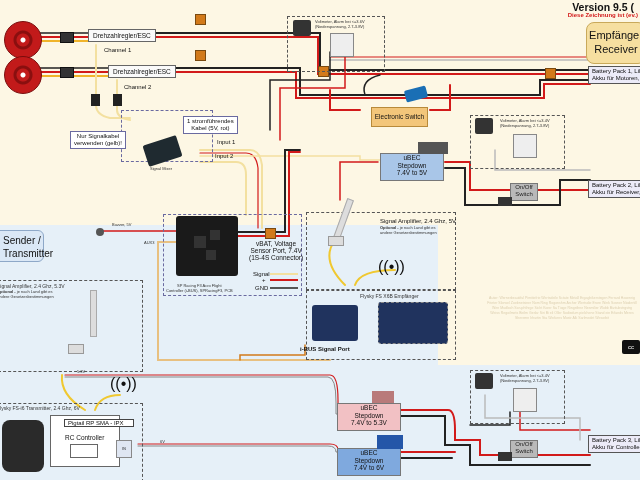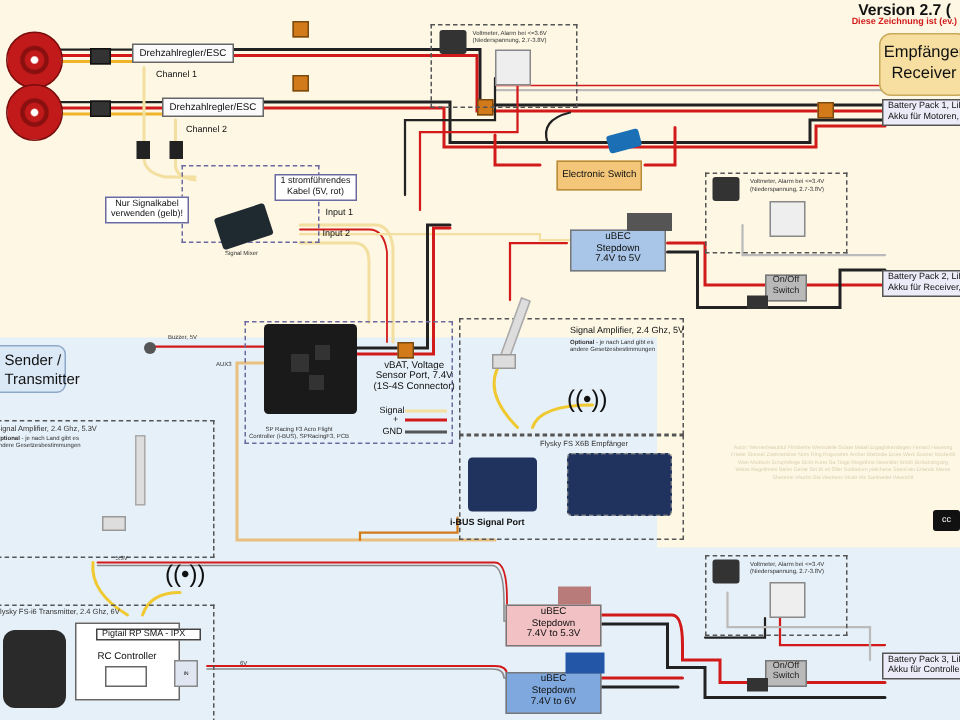--- a/index.html
+++ b/index.html
@@ -112,21 +112,21 @@
     <path d="M485 395 V418 H580 V440" stroke="#bbb" stroke-width="1.5"></path>
   </g>
 
   <line x1="270" y1="274" x2="298" y2="274" stroke="#f3e0a0" stroke-width="2"></line>
   <line x1="270" y1="280" x2="298" y2="280" stroke="#d21a1a" stroke-width="2"></line>
   <line x1="270" y1="288" x2="298" y2="288" stroke="#555" stroke-width="2"></line>
 </svg>
 
 <div class="layer abs" style="left:0;top:0;width:640px;height:480px;">
 
-  <div class="abs version">Version 2.7 (</div>
+  <div class="abs version">Version 9.5 (</div>
   <div class="abs version-note">Diese Zeichnung ist (ev.)</div>
   <div class="abs receiver-badge"><span style="white-space:pre-line;">Empfänger
 Receiver</span></div>
 
   <div class="abs motor" style="left:4px;top:21px;"></div>
   <div class="abs motor" style="left:4px;top:56px;"></div>
   <div class="abs conn" style="left:60px;top:32px;background:#333;border-color:#111;width:12px;"></div>
   <div class="abs conn" style="left:60px;top:67px;background:#333;border-color:#111;width:12px;"></div>
   <div class="abs esc" style="left:88px;top:29px;"><span>Drehzahlregler/ESC</span></div>
   <div class="abs esc" style="left:108px;top:65px;"><span>Drehzahlregler/ESC</span></div>

